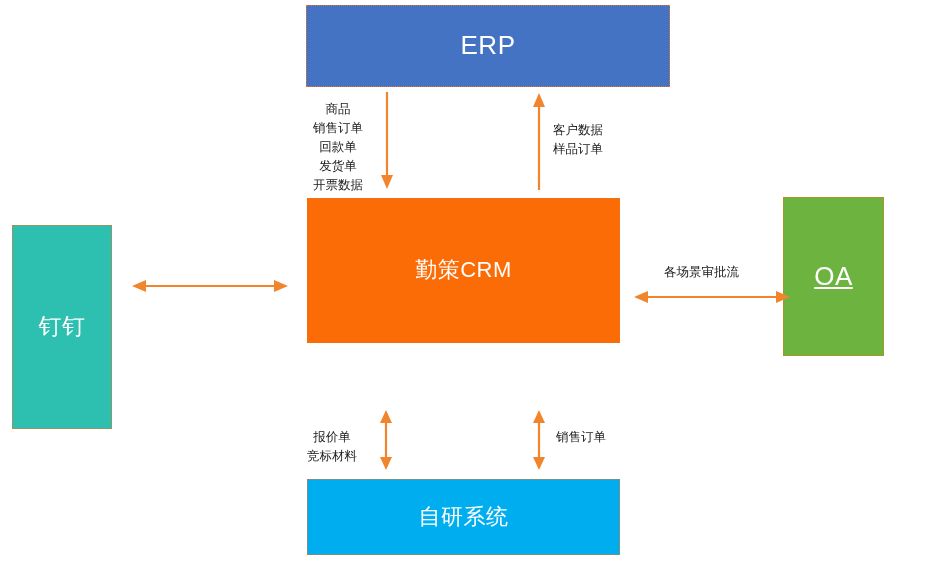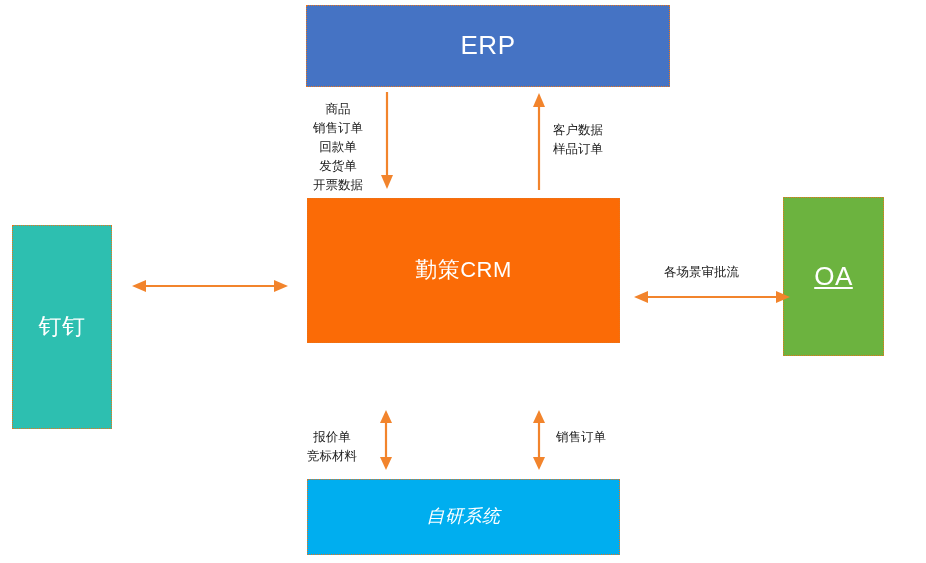--- a/index.html
+++ b/index.html
@@ -37,21 +37,21 @@
 
   #box-erp      { left: 306px; top: 5px;   width: 364px; height: 82px;  background: #4573C4; }
   #box-crm      { left: 307px; top: 198px; width: 313px; height: 145px; background: #FB6B06; }
   #box-dingtalk { left: 12px;  top: 197px; width: 100px; height: 204px; background: #2DBFB0; margin-top: 28px; }
   #box-oa       { left: 783px; top: 197px; width: 101px; height: 159px; background: #6CB33F; text-decoration: underline; }
   #box-inhouse  { left: 307px; top: 479px; width: 313px; height: 76px;  background: #00AEEF; }
 
   #box-erp .sys-label,
   #box-oa .sys-label { font-size: 26px; }
   #box-crm .sys-label { font-size: 22px; }
-  #box-inhouse .sys-label { font-size: 18px; font-style: italic; }
+  #box-inhouse .sys-label { font-size: 22px; }
   #box-dingtalk .sys-label { font-size: 23px; }
 
   
   .arrow {
     position: absolute;
   }
   .arrow svg { display: block; overflow: visible; }
 
   #arrow-erp-down  { left: 379px; top: 92px;  }
   #arrow-erp-up    { left: 531px; top: 92px;  }

